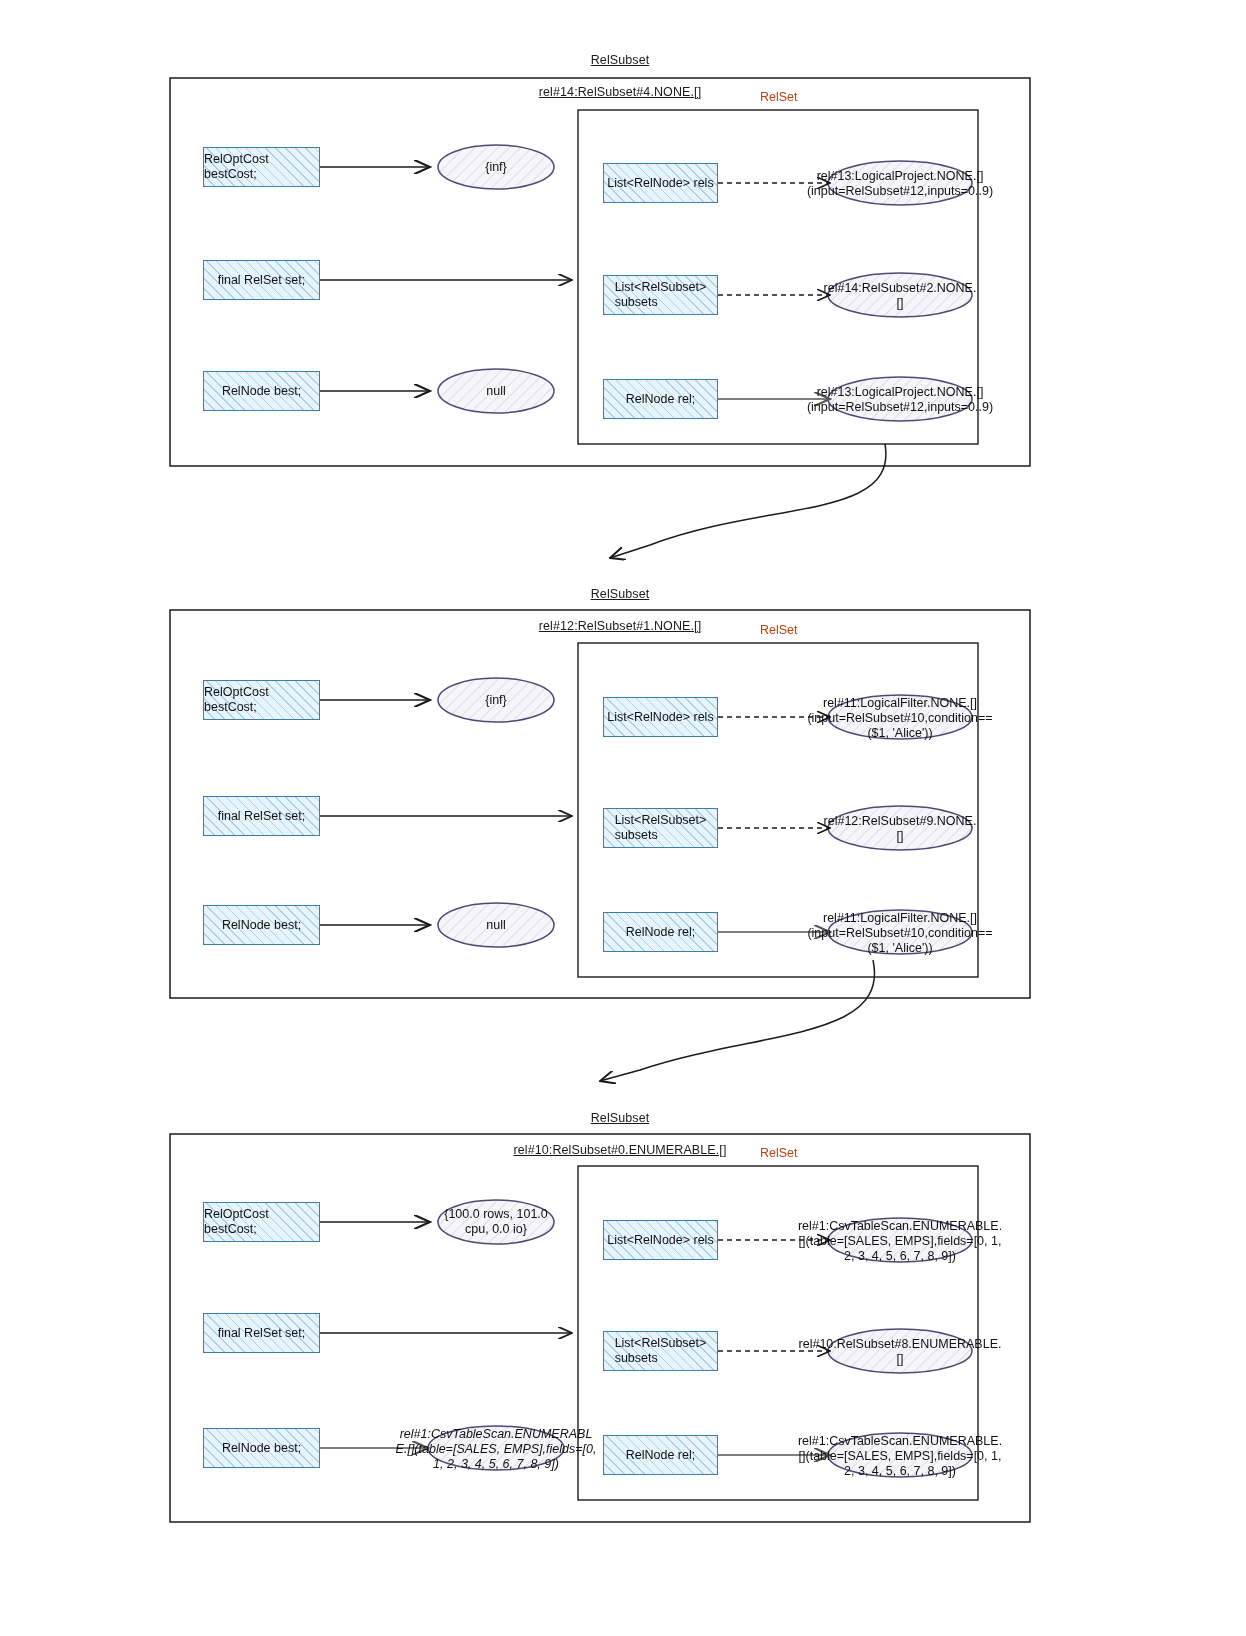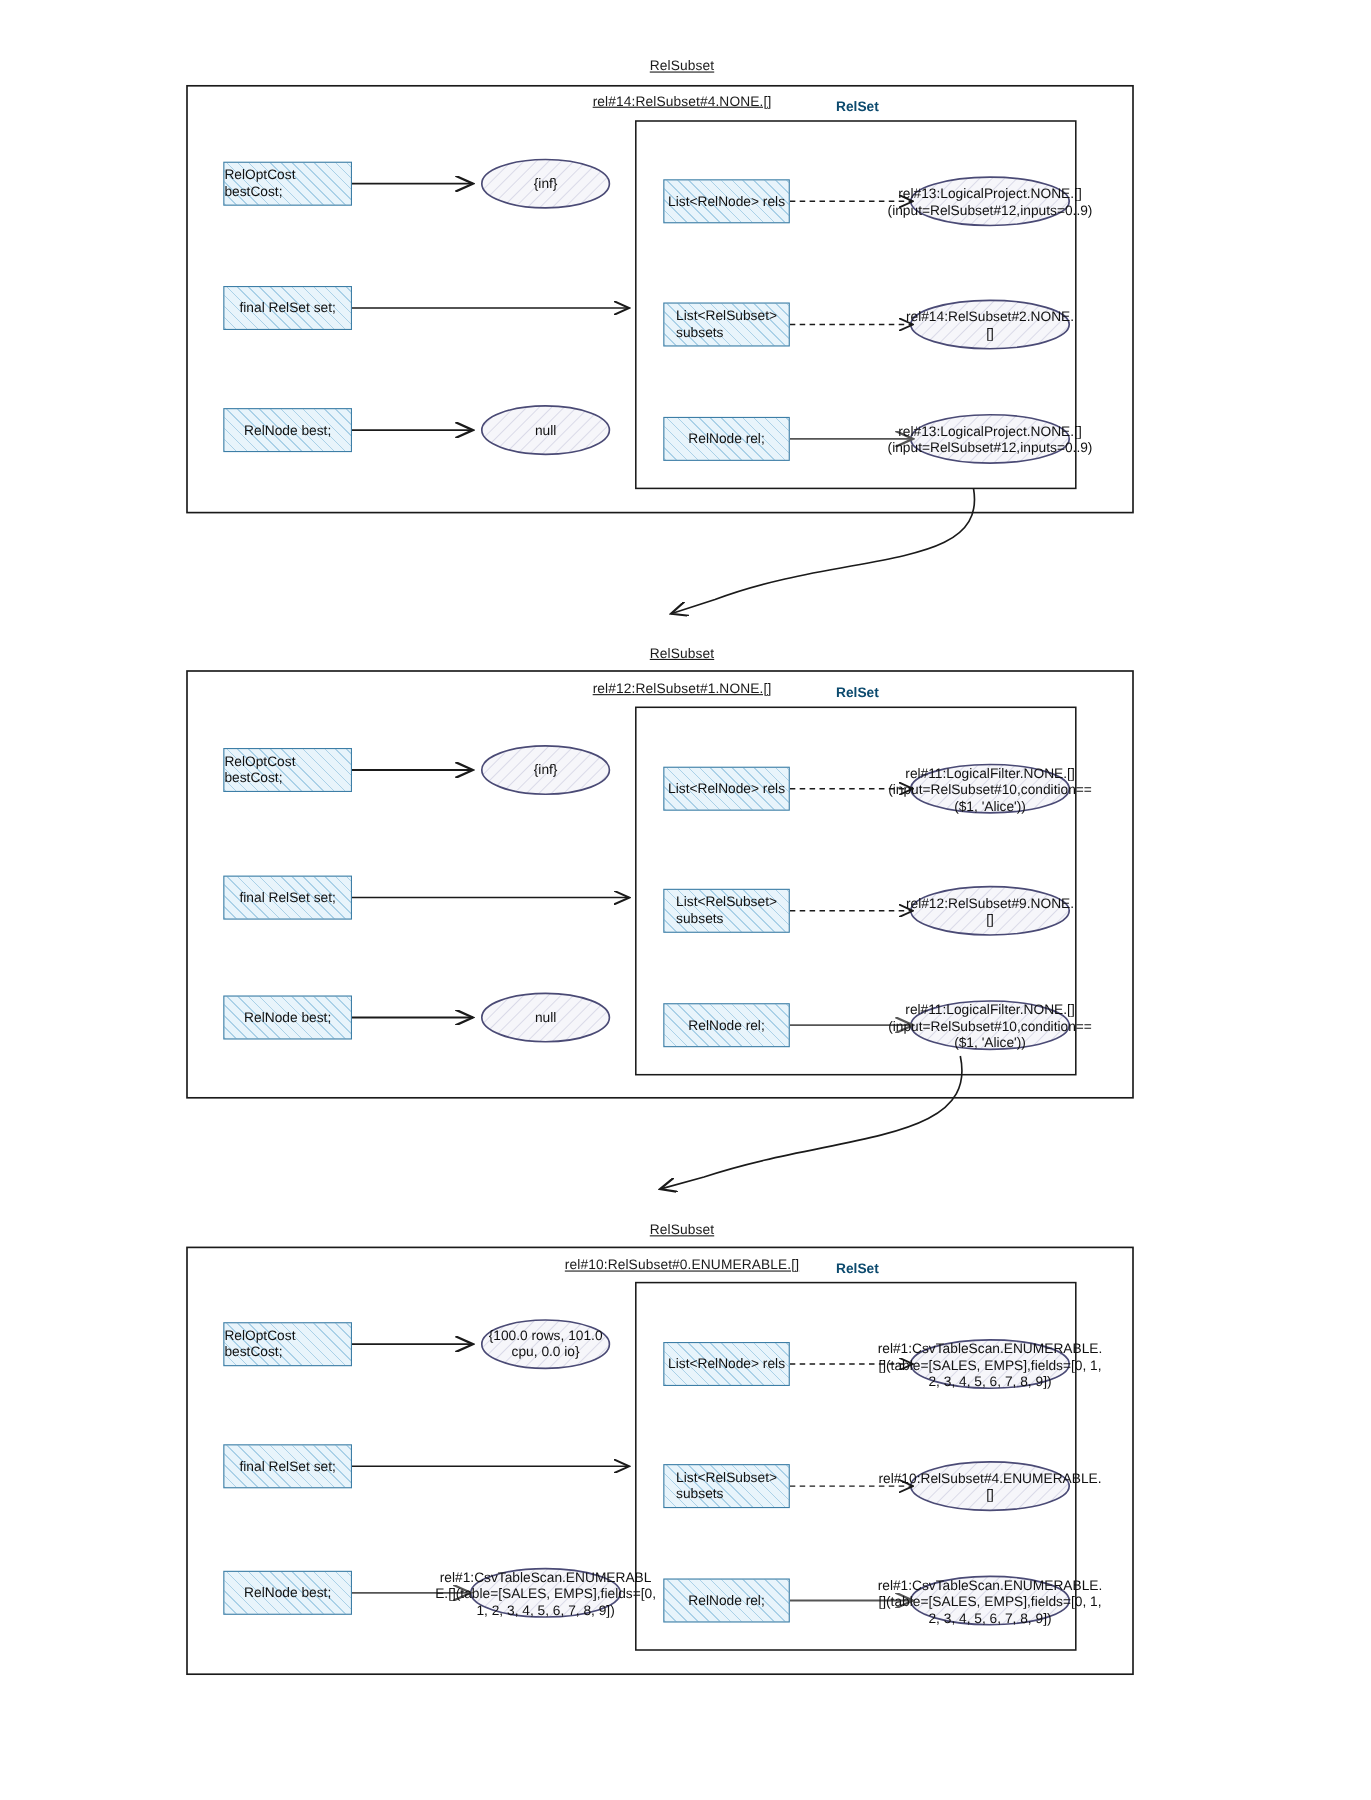--- a/index.html
+++ b/index.html
@@ -33,22 +33,21 @@
     font-size: 12.5px;
     color: #1a1a1a;
     line-height: 16px;
     white-space: pre-line;
     letter-spacing: 0.1px;
     text-decoration: underline;
   }
   .relset-label {
     position: absolute;
     font-size: 12.5px;
-    color: #0c4a6e;
-    font-weight: bold;
+    color: #c2410c;
   }
   .node-box {
     position: absolute;
     box-sizing: border-box;
     border: 1.6px solid #3d7ea6;
     background-color: #e8f4fb;
     background-image: repeating-linear-gradient(
         45deg,
         rgba(120,180,215,0.55) 0px,
         rgba(120,180,215,0.55) 1px,
@@ -206,31 +205,31 @@
     <div>rel#10:RelSubset#0.ENUMERABLE.[]</div>
   </div>
   <div class="relset-label" style="left:760px; top:1146px;">RelSet</div>
 
   <div class="node-box" style="left:203px; top:1202px; width:117px; height:40px;">RelOptCost bestCost;</div>
   <div class="node-box" style="left:203px; top:1313px; width:117px; height:40px;">final RelSet set;</div>
   <div class="node-box" style="left:203px; top:1428px; width:117px; height:40px;">RelNode best;</div>
 
   <div class="ell-text" style="left:438px; top:1207px; width:116px;">{100.0 rows, 101.0
 cpu, 0.0 io}</div>
-  <div class="ell-text" style="left:390px; top:1427px; width:212px;">rel#1:CsvTableScan.ENUMERABL
+  <div class="ell-text" style="left:390px; top:1427px; width:212px;font-style:italic;">rel#1:CsvTableScan.ENUMERABL
 E.[](table=[SALES, EMPS],fields=[0,
 1, 2, 3, 4, 5, 6, 7, 8, 9])</div>
 
   <div class="node-box" style="left:603px; top:1220px; width:115px; height:40px;">List&lt;RelNode&gt; rels</div>
   <div class="node-box" style="left:603px; top:1331px; width:115px; height:40px;">List&lt;RelSubset&gt;
 subsets</div>
   <div class="node-box" style="left:603px; top:1435px; width:115px; height:40px;">RelNode rel;</div>
 
   <div class="ell-text" style="left:795px; top:1219px; width:210px;">rel#1:CsvTableScan.ENUMERABLE.
 [](table=[SALES, EMPS],fields=[0, 1,
 2, 3, 4, 5, 6, 7, 8, 9])</div>
-  <div class="ell-text" style="left:795px; top:1337px; width:210px;">rel#10:RelSubset#4.ENUMERABLE.
+  <div class="ell-text" style="left:795px; top:1337px; width:210px;">rel#10:RelSubset#8.ENUMERABLE.
 []</div>
   <div class="ell-text" style="left:795px; top:1434px; width:210px;">rel#1:CsvTableScan.ENUMERABLE.
 [](table=[SALES, EMPS],fields=[0, 1,
 2, 3, 4, 5, 6, 7, 8, 9])</div>
 
 </div>
 
 </body></html>

